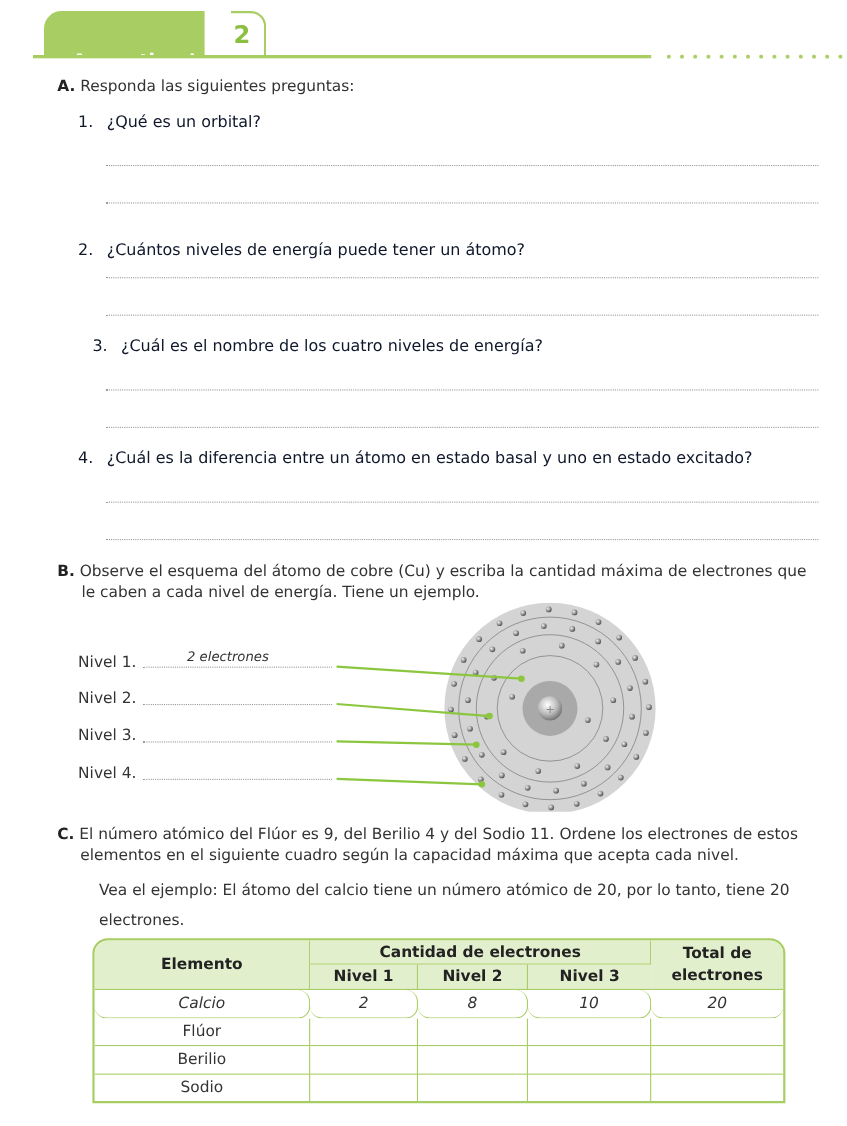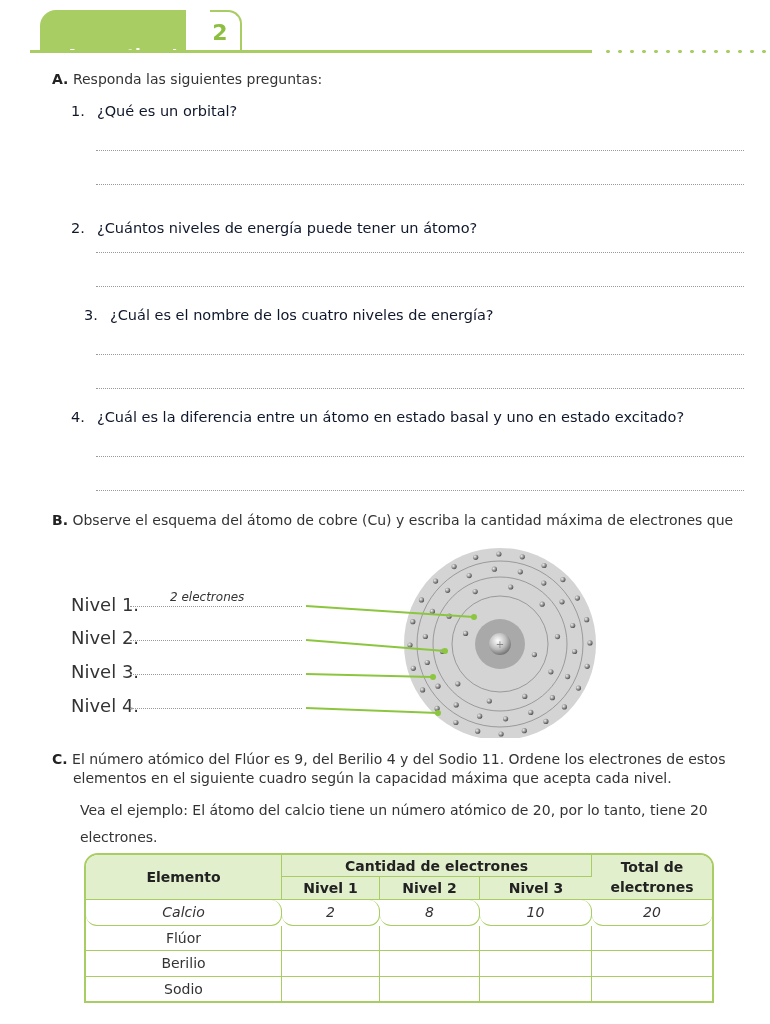--- a/index.html
+++ b/index.html
@@ -9,21 +9,21 @@
   .tab-label{left:58px;top:18px;color:#fff;font-weight:bold;font-size:17px;margin-top:28px;}
   .tab-num{left:198px;top:10px;width:44px;height:40px;background:#fff;border:2px solid #a8cd62;border-bottom:none;border-radius:0 14px 0 0;box-sizing:border-box;color:#8cbf3f;font-weight:bold;font-size:22px;text-align:center;line-height:42px;}
   .tab-num::before{content:"";position:absolute;left:-14px;top:-2px;width:24px;height:40px;background:#fff;border-radius:0 0 0 0;}
   .hline{left:30px;top:50px;width:562px;height:3px;background:#a8cd62;}
   .dots{left:602px;top:49px;width:168px;height:5px;background-image:radial-gradient(circle,#a8cd62 1.6px,transparent 2px);background-size:12px 5px;background-repeat:repeat-x;}
   .sec{font-size:14px;color:#333;line-height:19px;}
   .sec b{color:#222;}
   .q{font-size:14.5px;color:#0f172a;}
   .qn{display:inline-block;width:26px;}
   .ans{left:96px;width:648px;height:0;border-top:1px dotted #9a9a9a;}
-  .niv{left:71px;font-size:18px;color:#333;}
+  .niv{left:71px;font-size:14px;color:#333;}
   .nivline{left:130px;width:172px;border-top:1px dotted #999;height:0;}
   .ex{left:170px;top:590px;font-style:italic;font-size:12px;color:#333;}
   table{border-collapse:separate;border-spacing:0;font-size:14px;}
   .tbl{left:84px;top:853px;width:626px;border:2px solid #a8cd62;border-radius:14px 14px 0 0;overflow:hidden;}
   .tbl td,.tbl th{border-right:1px solid #a8cd62;border-bottom:1px solid #a8cd62;text-align:center;padding:0;}
   .tbl tr td:last-child,.tbl tr th:last-child{border-right:none;}
   .tbl tbody tr:last-child td{border-bottom:none;}
   .tbl th{background:#e2efcd;font-weight:bold;color:#222;}
   .tbl td{height:24.5px;color:#333;}
   .it{font-style:italic;border-radius:11px;}
@@ -54,20 +54,21 @@
 <div class="abs ans" style="top:354px;"></div>
 <div class="abs ans" style="top:388px;"></div>
 
 <div class="abs q" style="left:71px;top:409px;"><span class="qn">4.</span><span>¿Cuál es la diferencia entre un átomo en estado basal y uno en estado excitado?</span></div>
 <div class="abs ans" style="top:456px;"></div>
 <div class="abs ans" style="top:490px;"></div>
 
 <div class="abs sec" style="left:52px;top:511px;width:700px;">
   <b>B.</b>
   <span>Observe el esquema del átomo de cobre (Cu) y escriba la cantidad máxima de electrones que</span><br>
+  <span style="padding-left:22px;">le caben a cada nivel de energía. Tiene un ejemplo.</span>
 </div>
 
 <div class="abs niv" style="top:594px;">Nivel 1.</div>
 <div class="abs nivline" style="top:606px;"></div>
 <div class="abs ex">2 electrones</div>
 
 <div class="abs niv" style="top:627px;">Nivel 2.</div>
 <div class="abs nivline" style="top:640px;"></div>
 
 <div class="abs niv" style="top:661px;">Nivel 3.</div>
@@ -161,21 +162,21 @@
     <line x1="6" y1="160" x2="138" y2="165" stroke="#8cc63f" stroke-width="2"></line>
     <circle cx="138" cy="165" r="3" fill="#8cc63f"></circle>
   </g>
 </svg>
 
 <div class="abs sec" style="left:52px;top:750px;width:700px;">
   <b>C.</b>
   <span>El número atómico del Flúor es 9, del  Berilio 4 y del Sodio 11.  Ordene los electrones de estos</span><br>
   <span style="padding-left:21px;text-align:right;">elementos en el siguiente cuadro según la capacidad máxima que acepta cada nivel.</span>
 </div>
-<div class="abs sec" style="left:80px;top:797px;width:680px;line-height:27px;">
+<div class="abs sec" style="left:90px;top:797px;width:680px;line-height:27px;">
   <span>Vea el ejemplo: El  átomo del calcio tiene un número atómico de 20, por lo tanto, tiene 20</span><br>
   <span>electrones.</span>
 </div>
 
 <div class="abs tbl">
   <table style="width:100%;">
     <colgroup>
       <col style="width:196px">
         <col style="width:98px">
         <col style="width:100px">

